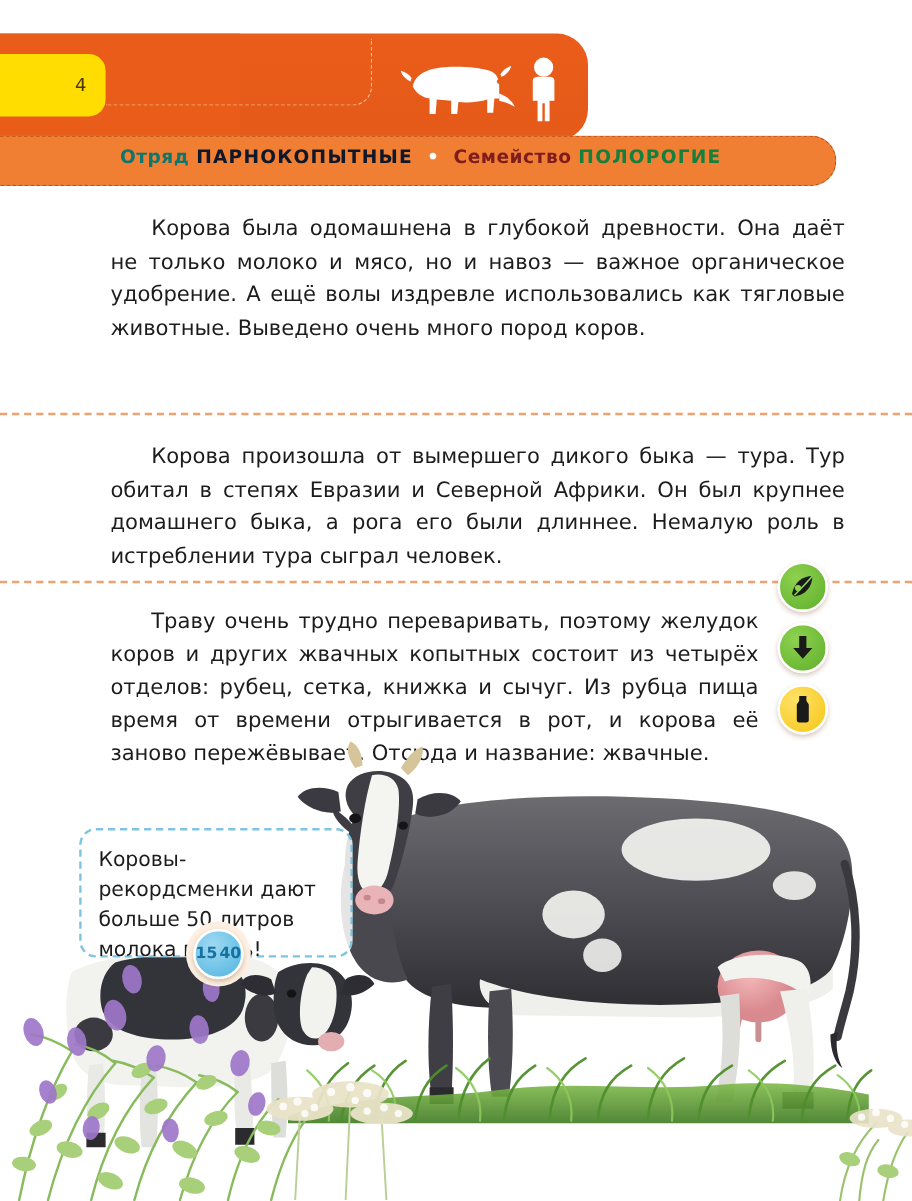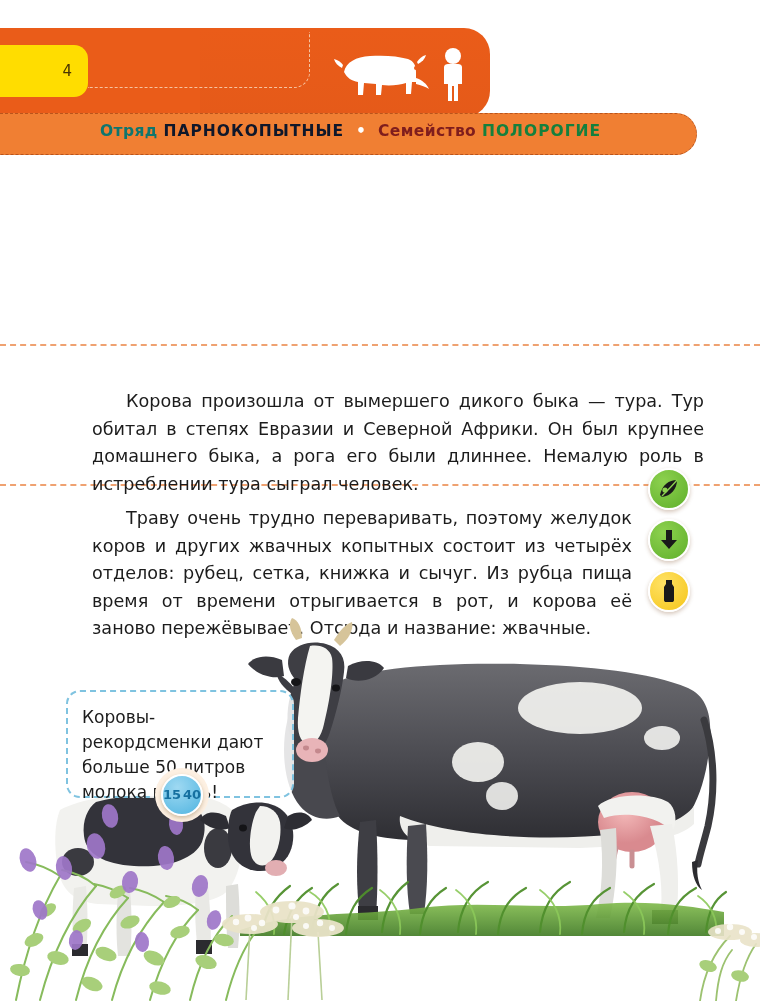--- a/index.html
+++ b/index.html
@@ -132,21 +132,21 @@
   .para {
     position: absolute;
     color: #1c1c1c;
     font-size: 17.6px;
     line-height: 27.5px;
     text-align: justify;
     text-indent: 34px;
     font-family: "DejaVu Sans", sans-serif;
   }
   #para1 { left: 92px; top: 178px; width: 612px; }
-  #para2 { left: 92px; top: 368px; width: 612px; margin-top: 20px; }
+  #para2 { left: 92px; top: 368px; width: 612px; }
   #para3 { left: 92px; top: 505px; width: 540px; }
 
   
   .badge-col {
     position: absolute;
     left: 648px; top: 468px;
     width: 48px;
   }
   .badge {
     position: relative;
@@ -265,20 +265,21 @@
           <path d="M114 25 C114 23 116 22 118 22 L128 22 C130 22 132 23 132 25
                    L132 42 L128 42 L128 59 L124 59 L124 44 L122 44 L122 59 L118 59 L118 42 L114 42 Z"></path>
         </g>
       </svg>
     </div>
   </div>
 
   <div class="divider" id="div1"></div>
   <div class="divider" id="div2"></div>
 
+  <div class="para" id="para1">Корова была одомашнена в глубокой древности. Она даёт не только молоко и мясо, но и навоз — важное органическое удобрение. А ещё волы издревле использовались как тягловые животные. Выведено очень много пород коров.</div>
   <div class="para" id="para2">Корова произошла от вымершего дикого быка — тура. Тур обитал в степях Евразии и Северной Африки. Он был крупнее домашнего быка, а рога его были длиннее. Немалую роль в истреблении тура сыграл человек.</div>
   <div class="para" id="para3">Траву очень трудно переваривать, поэтому желудок коров и других жвачных копытных состоит из четырёх отделов: рубец, сетка, книжка и сычуг. Из рубца пища время от времени отрыгивается в рот, и корова её заново пережёвывает. Отсюда и название: жвачные.</div>
 
   <div class="badge-col">
 
     <div class="badge badge-green">
       <div class="badge-halo"></div>
       <svg width="26" height="24" viewBox="0 0 26 24">
         <path d="M4 18 C6 8 13 3 21 3 C21 12 15 19 6 20 Z" fill="#1a1a1a"></path>
         <path d="M21 3 C17 8 12 13 6 19" stroke="#8dd14f" stroke-width="1.3" fill="none"></path>

